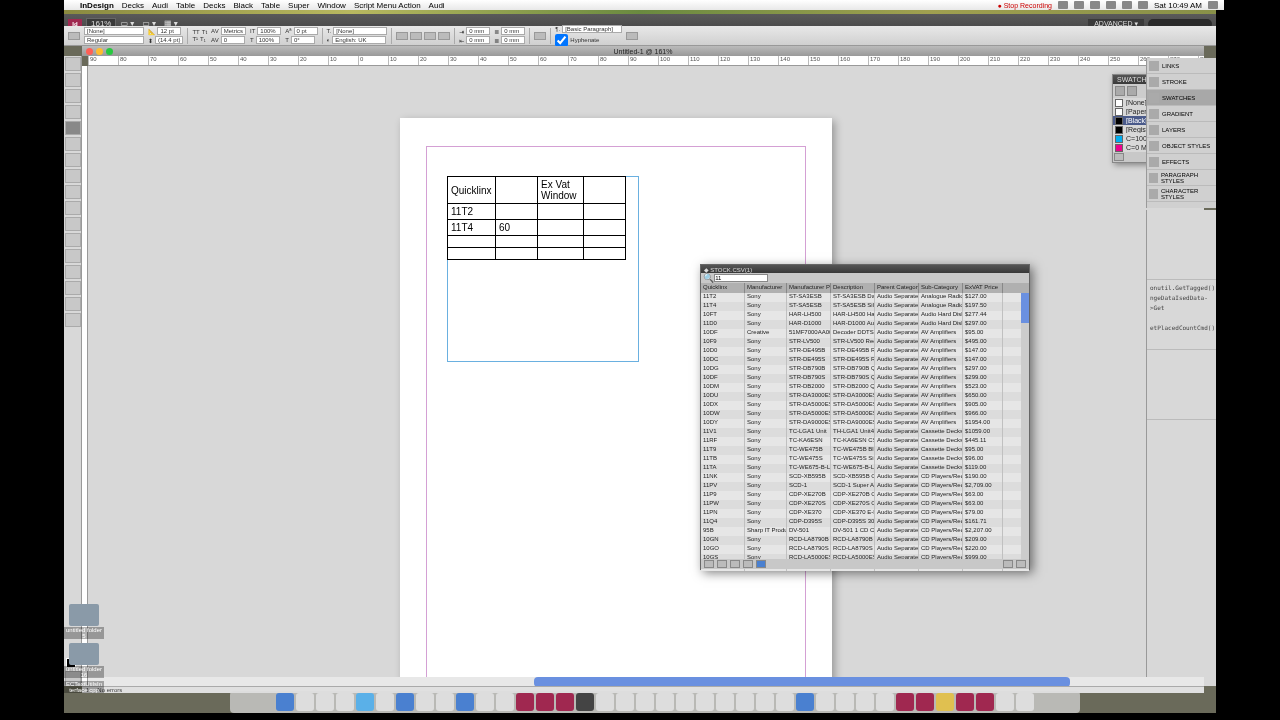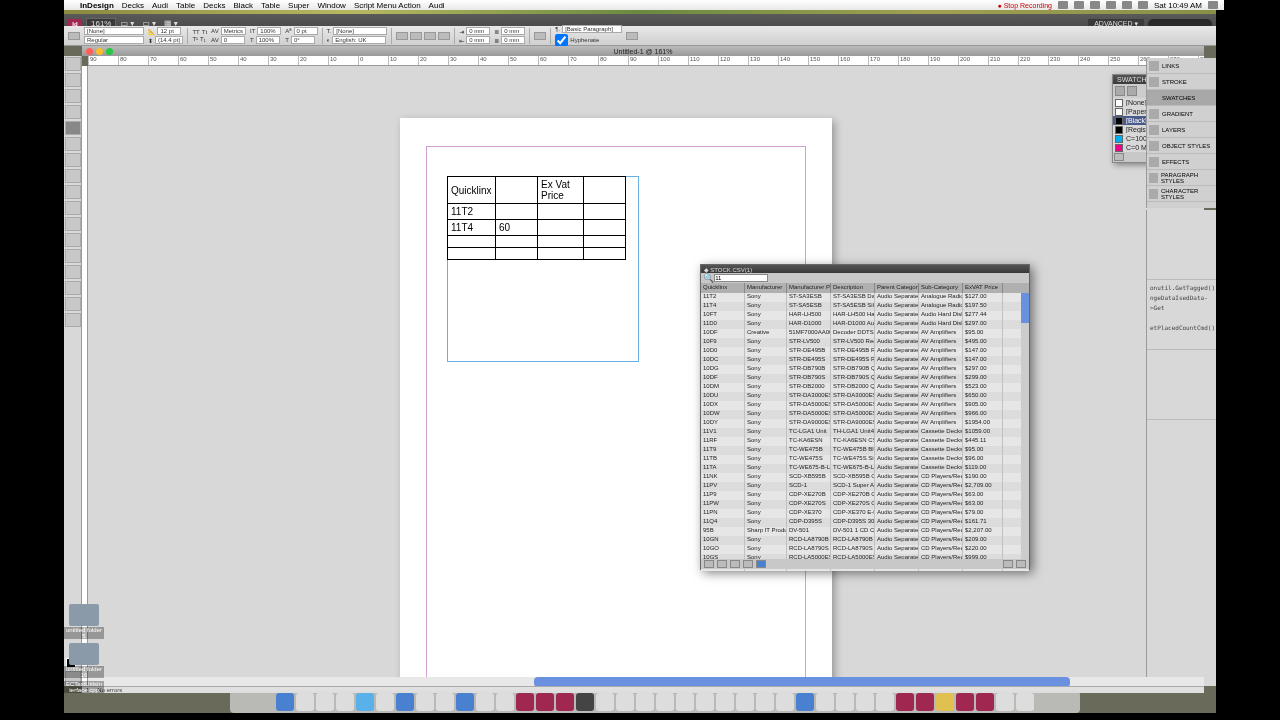--- a/index.html
+++ b/index.html
@@ -352,21 +352,21 @@
 
 <div class="canvas">
   <div class="page">
     <div class="margin"></div>
     <div class="text-frame"></div>
     <table class="doc-table">
       <tbody>
           <tr>
         <td class="c1">Quicklinx</td>
         <td class="c2"></td>
-        <td class="c3">Ex Vat Price</td>
+        <td class="c3">Ex Vat Window</td>
         <td class="c4"></td>
       </tr>
       <tr>
             <td class="c1">11T2</td>
             <td></td>
             <td></td>
             <td></td>
           </tr>
       <tr>
             <td class="c1">11T4</td>

